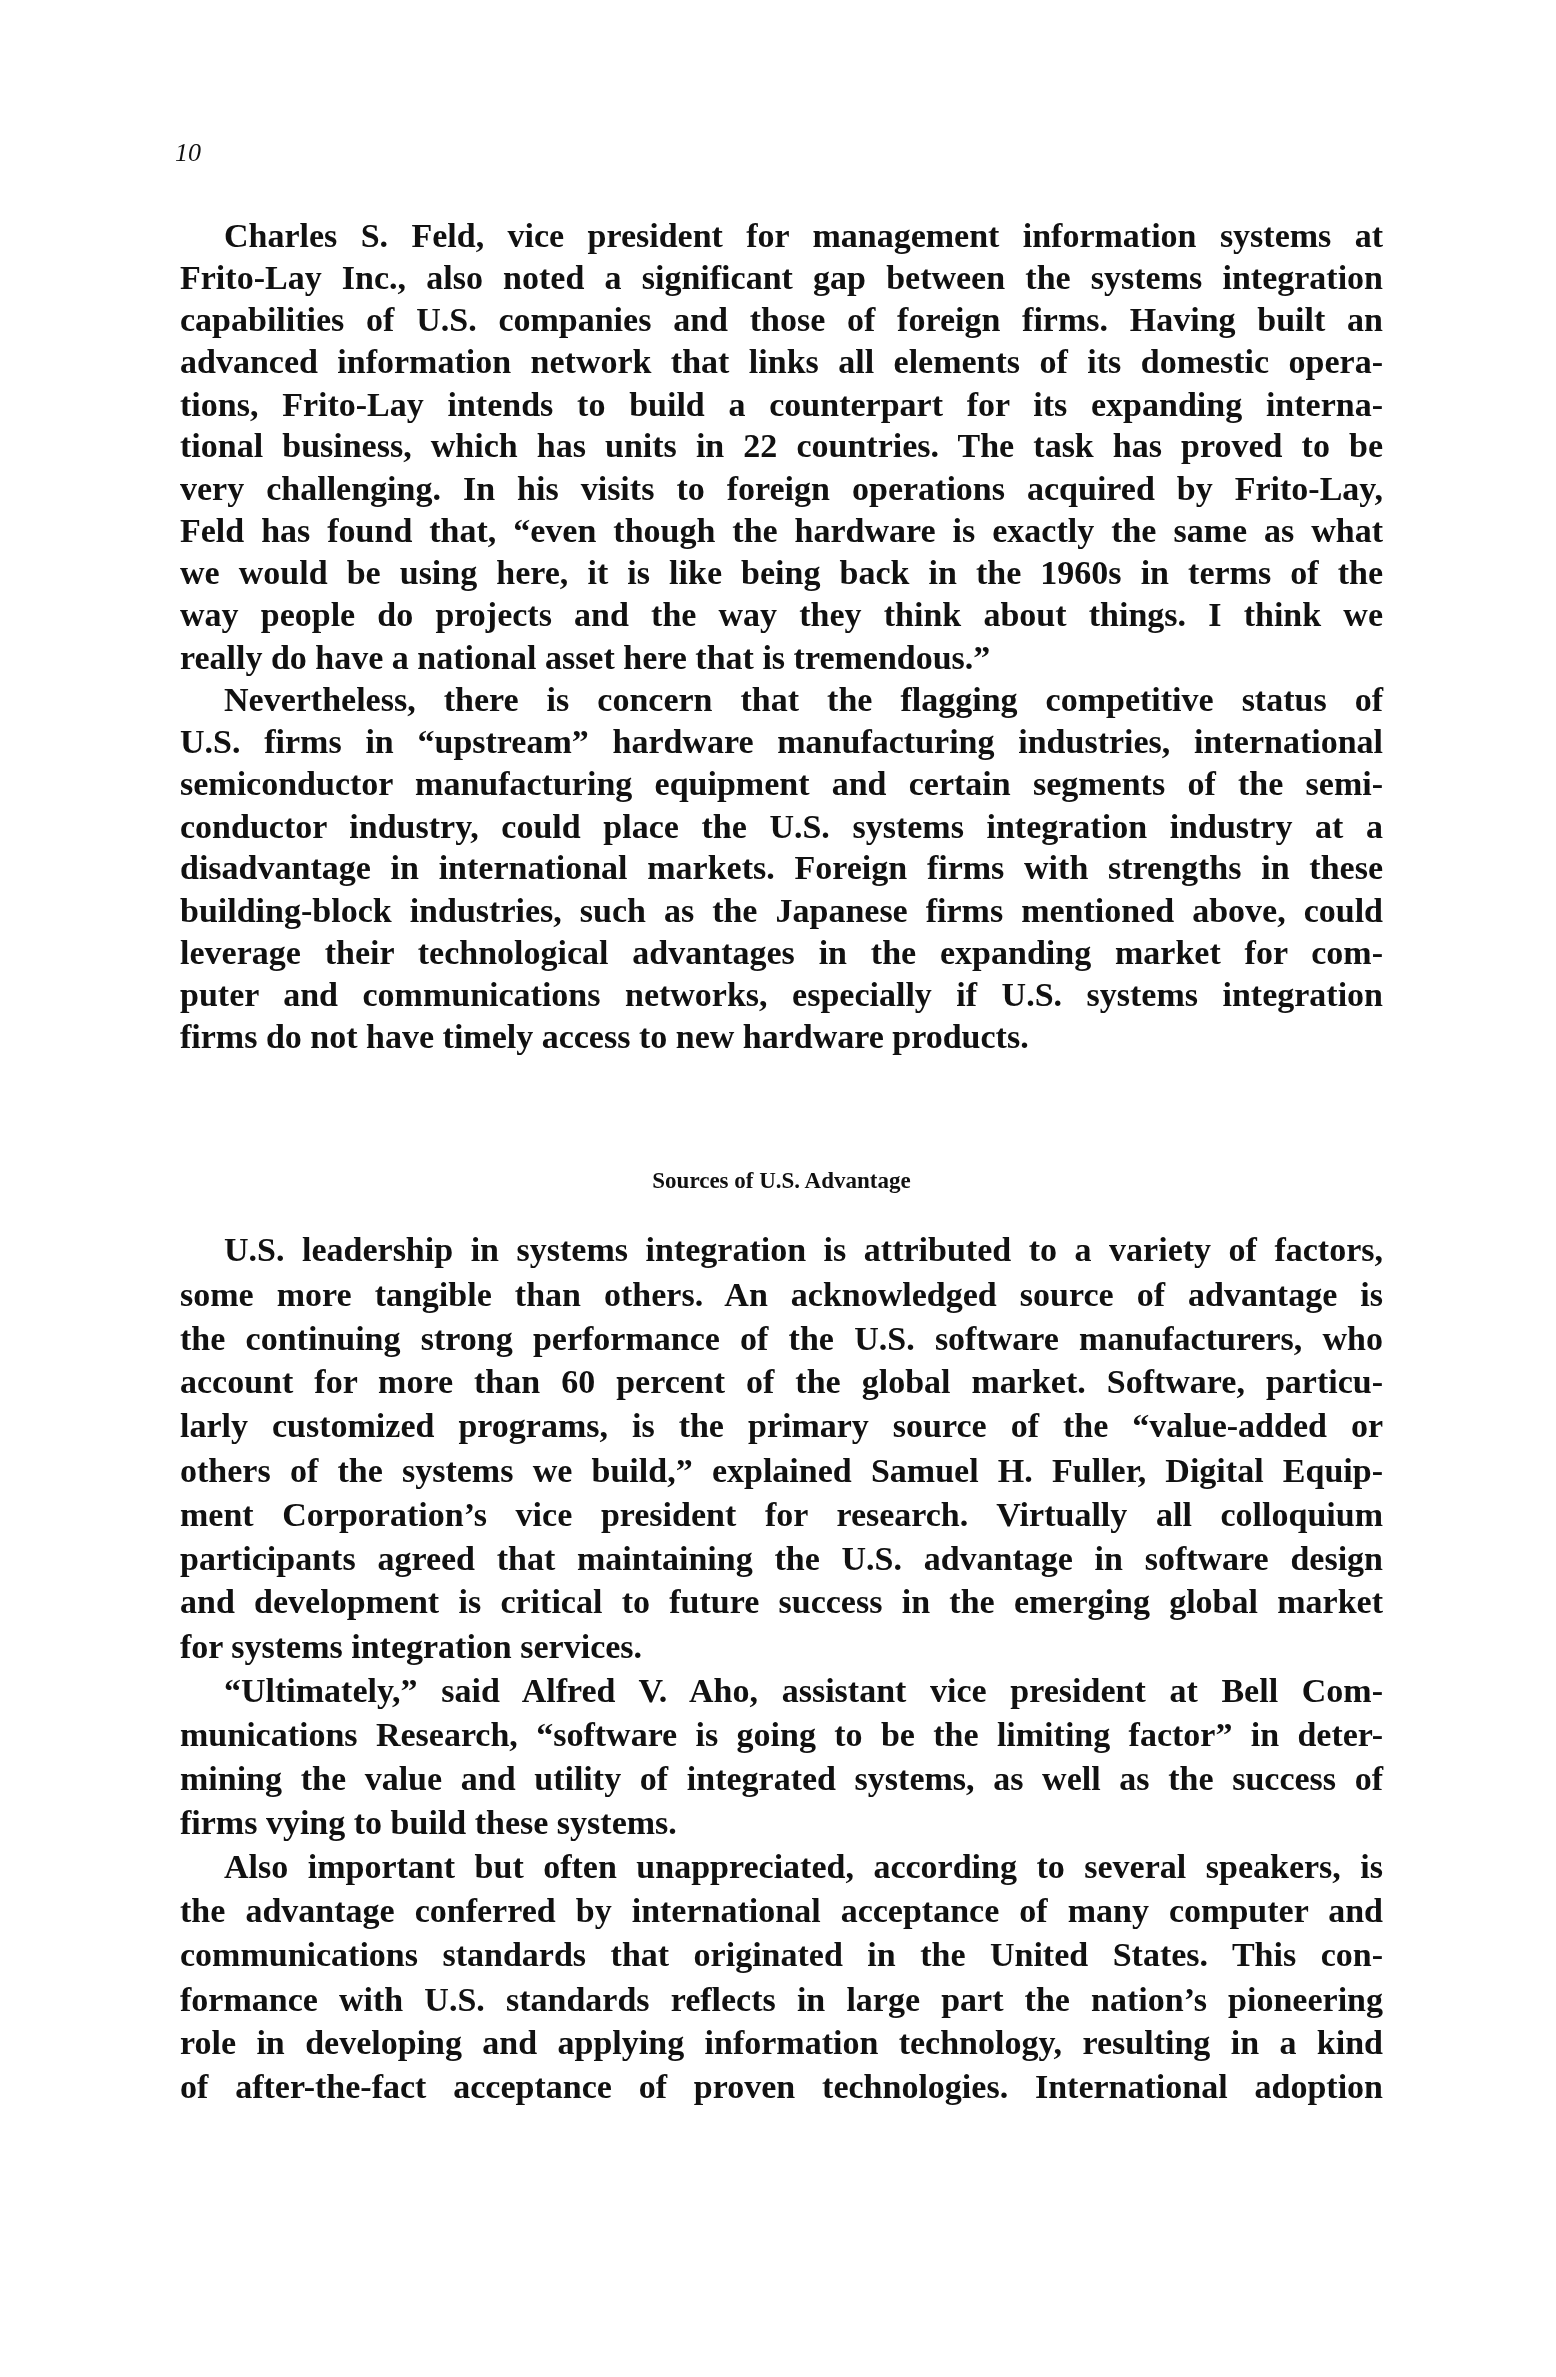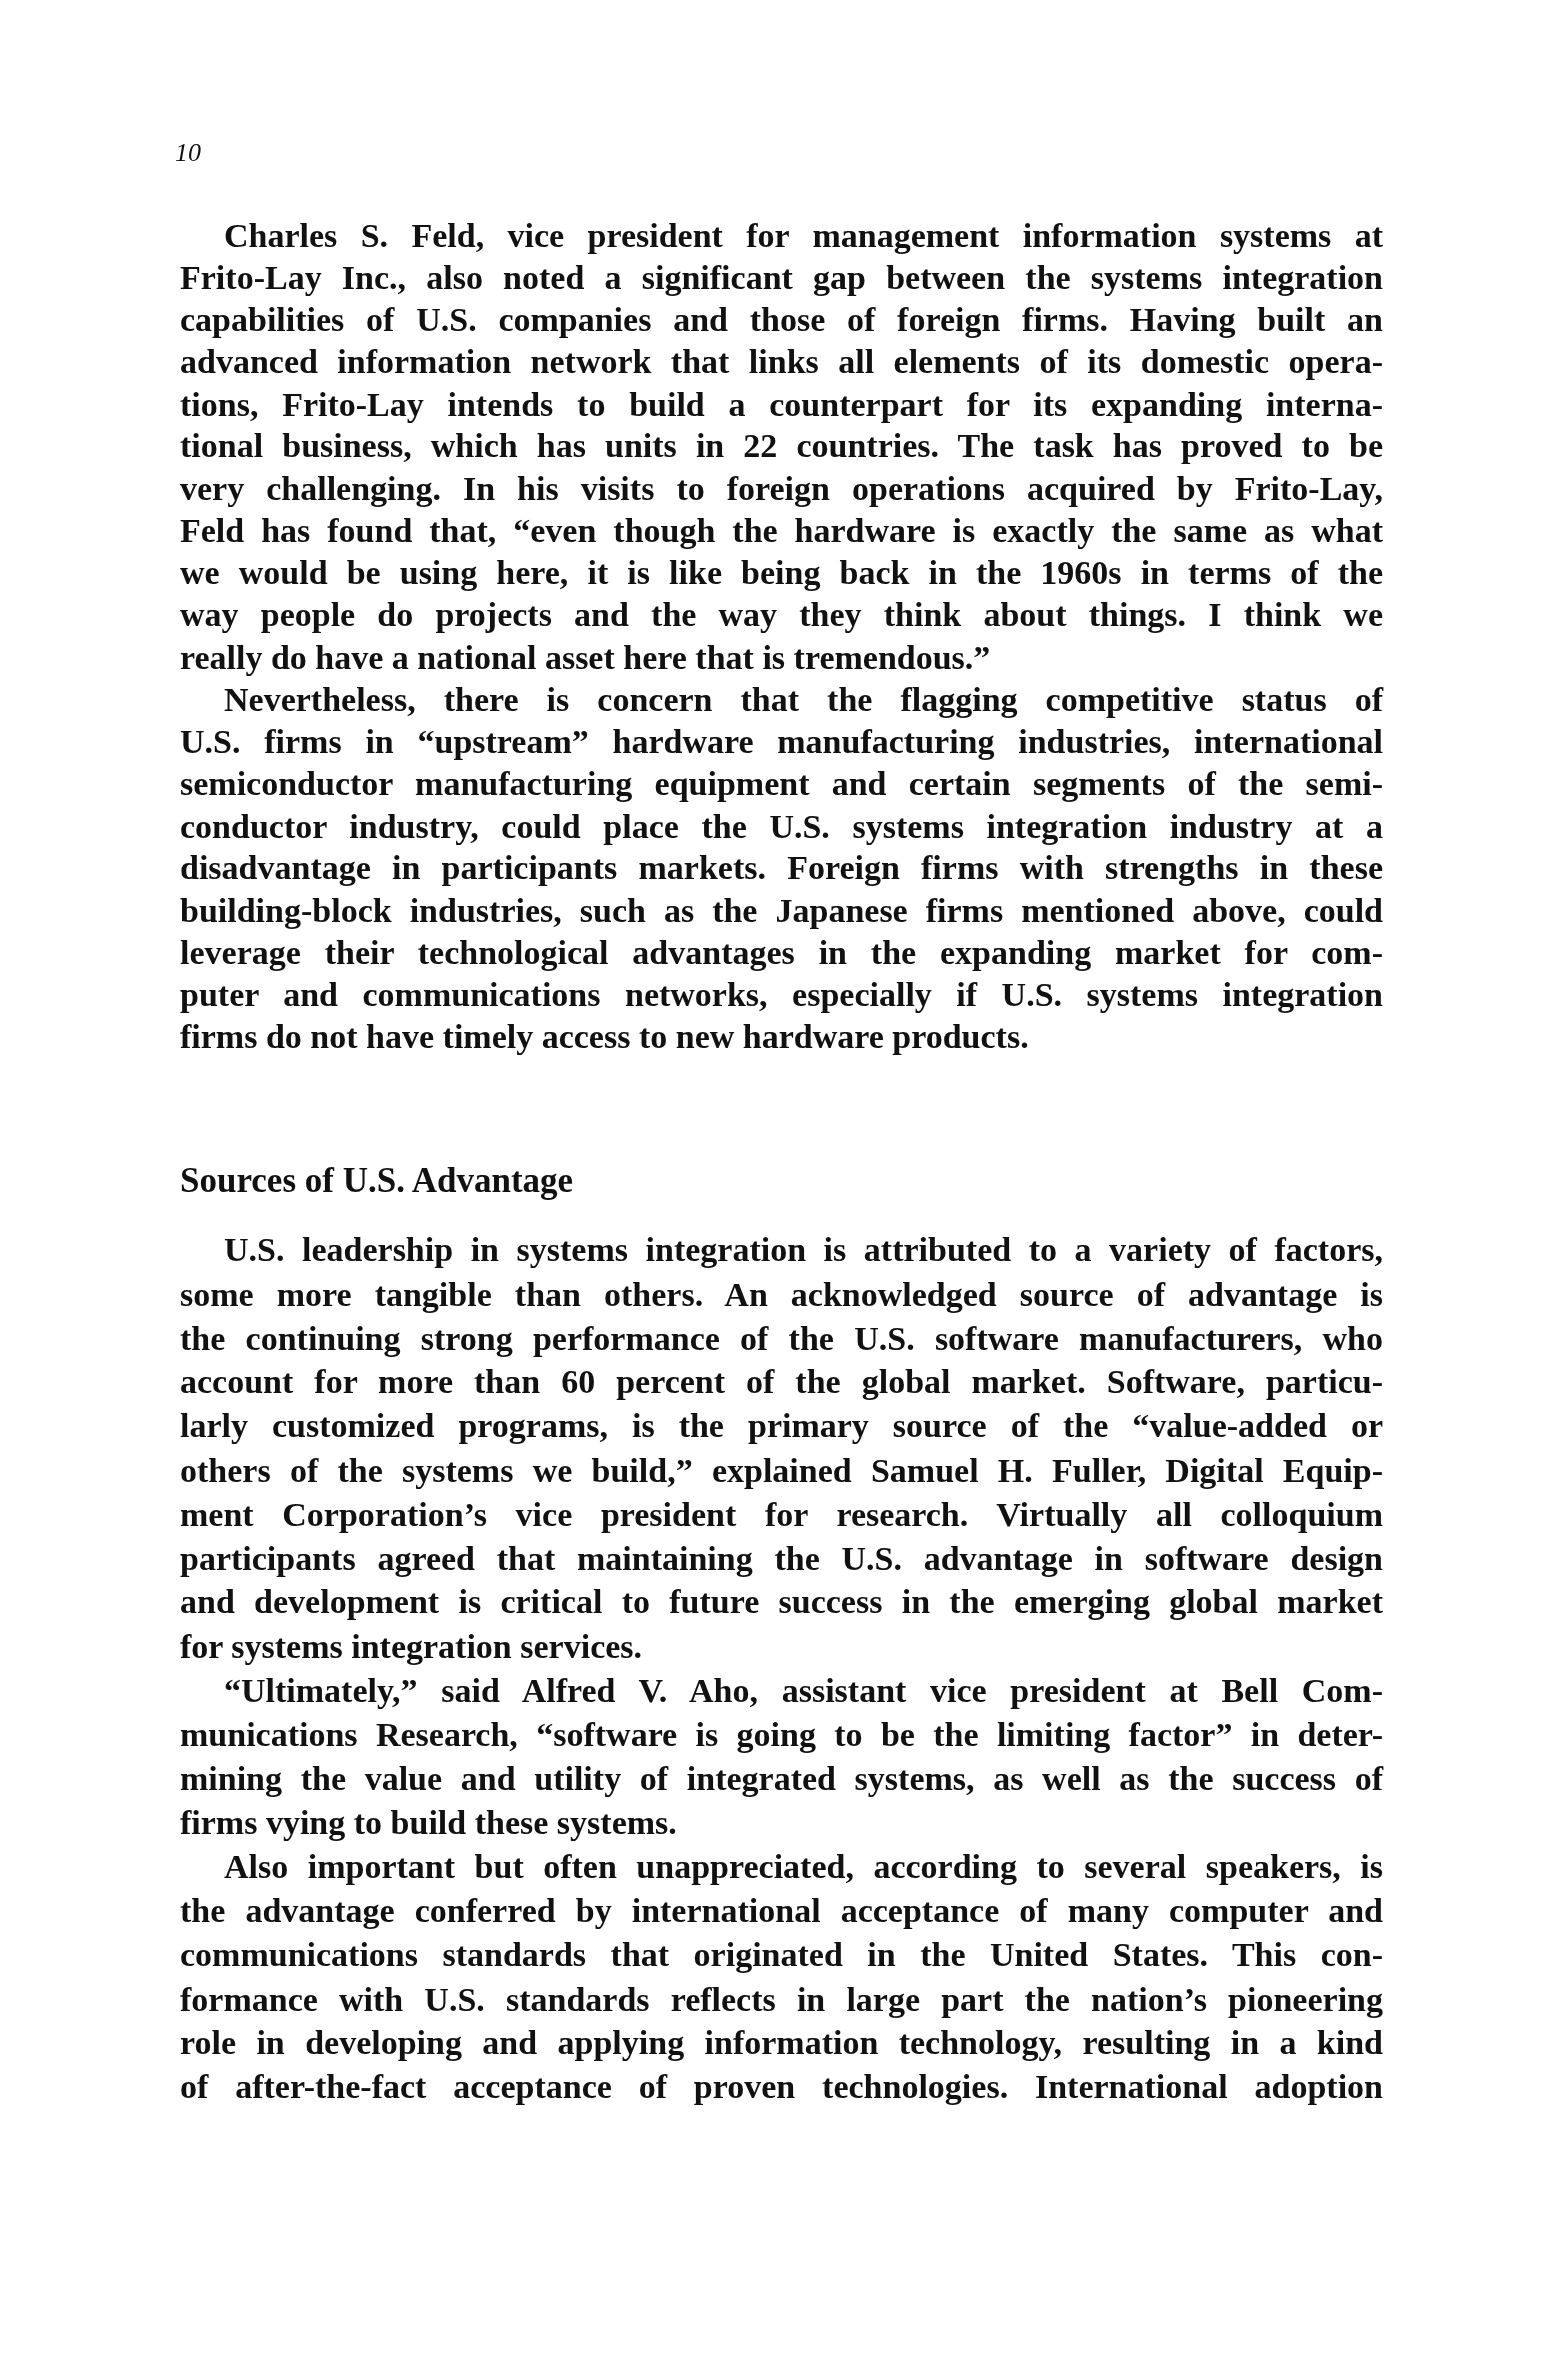--- a/index.html
+++ b/index.html
@@ -3,21 +3,21 @@
 <meta charset="utf-8">
 <style>
   html, body { margin:0; padding:0; background:#ffffff; }
   body { width:1557px; height:2377px; position:relative; overflow:hidden; color:#111; font-family:"Liberation Serif", serif; }
   .header { position:absolute; top:138px; left:175px; width:1212px; height:39px; font-style:italic; font-size:26px; white-space:nowrap; }
   .pageno { position:absolute; left:0; top:0; font-size:26px; }
   .runtitle { position:absolute; left:88px; top:1.8px; letter-spacing:0.2px; transform:scaleX(1.0); transform-origin:left; }
   .line { position:absolute; left:180px; width:1203px; font-size:34px; line-height:41px; height:41px; white-space:nowrap; text-align:justify; text-align-last:justify;font-weight:bold; }
   .line.indent { left:224px; width:1159px; }
   .line.last { text-align-last:left; }
-  .heading { position:absolute; top:1160px; left:180px; width:1203px; font-weight:bold; font-size:35px; line-height:42px; }
+  .heading { position:absolute; top:1160px; left:180px; width:1203px; text-align:center; font-weight:bold; font-size:23px; line-height:42px; }
 </style>
 </head>
 <body>
 
 <div class="header">
   <span class="pageno">10</span>
 </div>
 
 <div>
 
@@ -30,21 +30,21 @@
   <div class="line" style="top:468px">very challenging.  In his visits to foreign operations acquired by Frito-Lay,</div>
   <div class="line" style="top:510px">Feld has found that, “even though the hardware is exactly the same as what</div>
   <div class="line" style="top:552px">we would be using here, it is like being back in the 1960s in terms of the</div>
   <div class="line" style="top:594px">way people do projects and the way they think about things.  I think we</div>
   <div class="line last" style="top:637px">really do have a national asset here that is tremendous.”</div>
 
   <div class="line indent" style="top:679px">Nevertheless, there is concern that the flagging competitive status of</div>
   <div class="line" style="top:721px">U.S. firms in “upstream” hardware manufacturing industries, international</div>
   <div class="line" style="top:763px">semiconductor manufacturing equipment and certain segments of the semi-</div>
   <div class="line" style="top:806px">conductor industry, could place the U.S. systems integration industry at a</div>
-  <div class="line" style="top:847px">disadvantage in participants markets.  Foreign firms with strengths in these</div>
+  <div class="line" style="top:847px">disadvantage in international markets.  Foreign firms with strengths in these</div>
   <div class="line" style="top:890px">building-block industries, such as the Japanese firms mentioned above, could</div>
   <div class="line" style="top:932px">leverage their technological advantages in the expanding market for com-</div>
   <div class="line" style="top:974px">puter and communications networks, especially if U.S. systems integration</div>
   <div class="line last" style="top:1016px">firms do not have timely access to new hardware products.</div>
 </div>
 
 <div class="heading">Sources of U.S. Advantage</div>
 
 <div>
 

